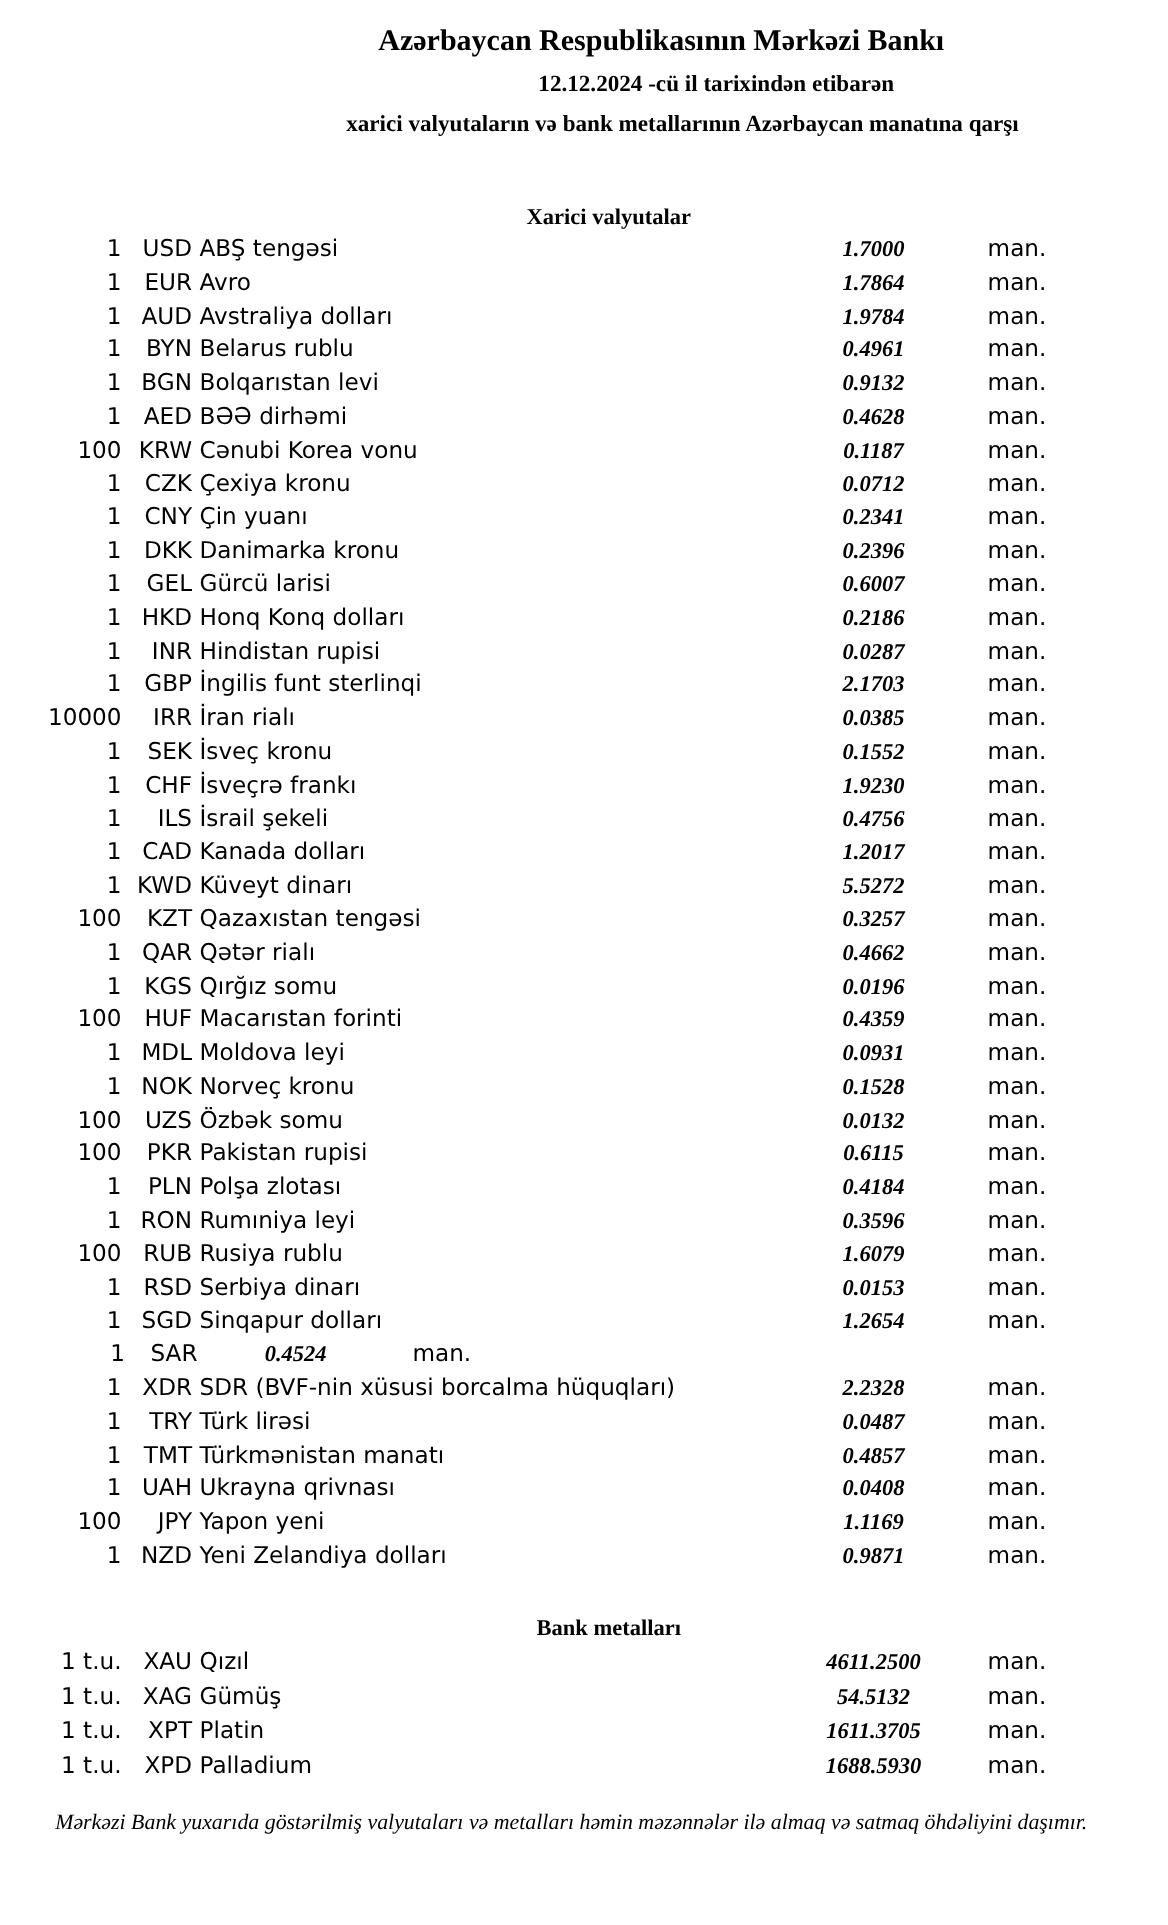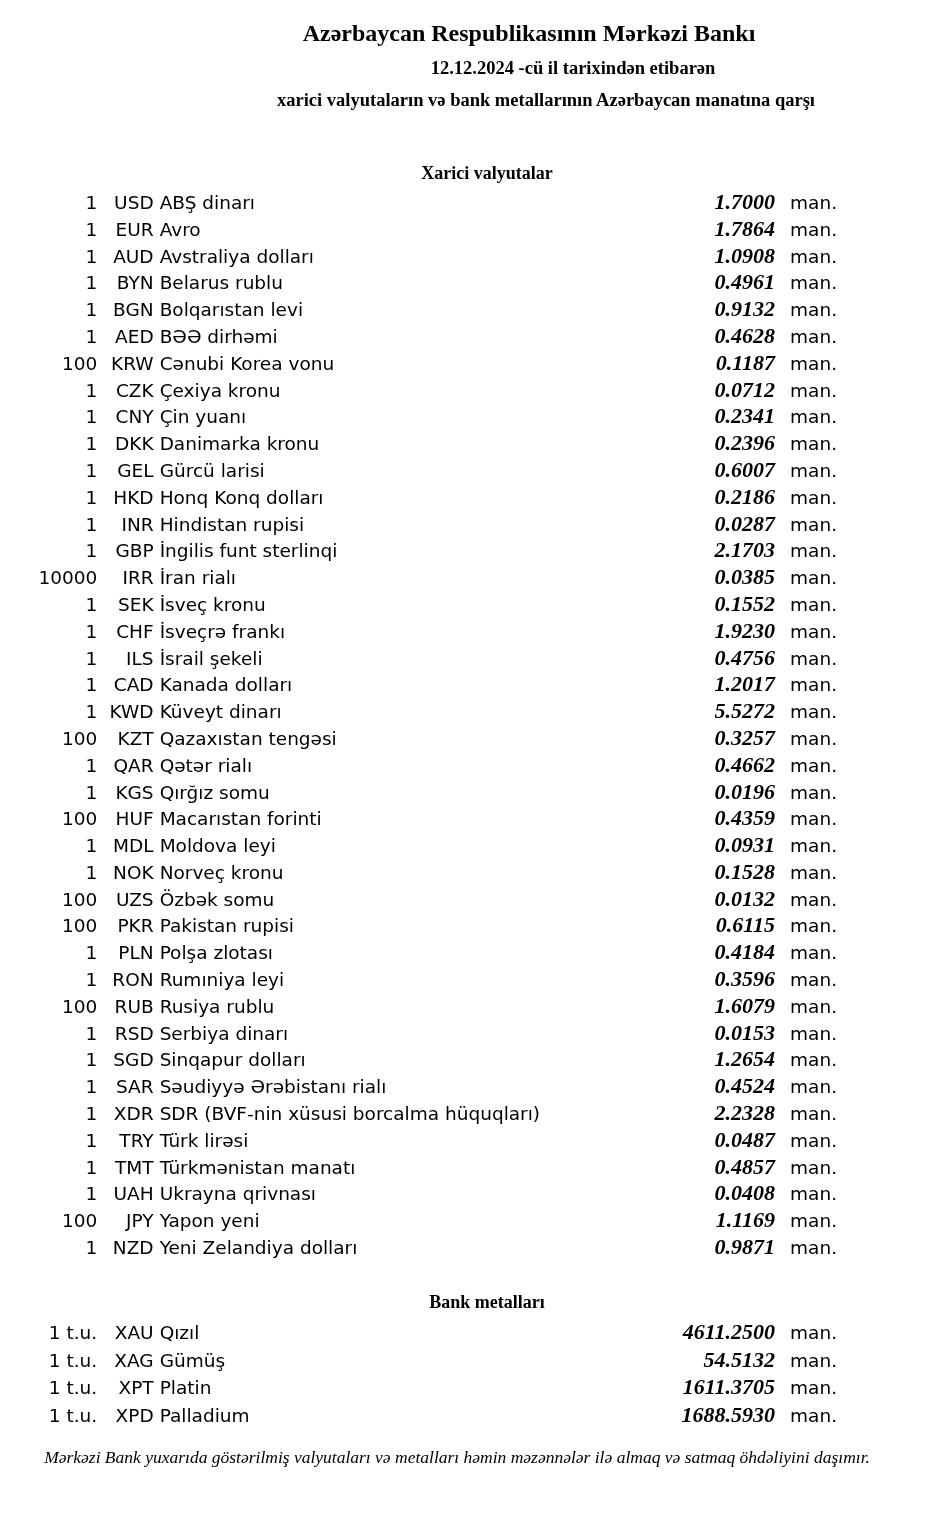--- a/index.html
+++ b/index.html
@@ -76,25 +76,25 @@
     font-size: 18.5px;
   }
   .name {
     width: 482px;
     padding-left: 6px;
     text-align: left;
     font-size: 18.5px;
   }
   .rate {
     width: 157px;
-    text-align: right;
+    text-align: center;
     font-family: "Liberation Serif", serif;
     font-weight: bold;
     font-style: italic;
-    font-size: 22px;
+    font-size: 18px;
   }
   .unit {
     width: 163px;
     padding-left: 15px;
     text-align: left;
     font-size: 18.5px;
   }
   
   .doc-footer-note {
     margin-top: 17px;
@@ -114,36 +114,36 @@
   <div class="doc-date-line">12.12.2024 -cü il tarixindən etibarən</div>
   <div class="doc-subtitle">xarici valyutaların və bank metallarının Azərbaycan manatına qarşı</div>
 </div>
 
 <div class="section-heading currencies-heading">Xarici valyutalar</div>
 
 <div class="rate-table currencies-table" id="currency-rows">
     <div class="row">
     <span class="cell qty">1</span>
     <span class="cell code">USD</span>
-    <span class="cell name">ABŞ dinarı</span>
+    <span class="cell name">ABŞ tengəsi</span>
     <span class="cell rate">1.7000</span>
     <span class="cell unit">man.</span>
   </div>
     <div class="row">
     <span class="cell qty">1</span>
     <span class="cell code">EUR</span>
     <span class="cell name">Avro</span>
     <span class="cell rate">1.7864</span>
     <span class="cell unit">man.</span>
   </div>
     <div class="row">
     <span class="cell qty">1</span>
     <span class="cell code">AUD</span>
     <span class="cell name">Avstraliya dolları</span>
-    <span class="cell rate">1.0908</span>
+    <span class="cell rate">1.9784</span>
     <span class="cell unit">man.</span>
   </div>
     <div class="row">
     <span class="cell qty">1</span>
     <span class="cell code">BYN</span>
     <span class="cell name">Belarus rublu</span>
     <span class="cell rate">0.4961</span>
     <span class="cell unit">man.</span>
   </div>
     <div class="row">
@@ -345,21 +345,20 @@
     <div class="row">
     <span class="cell qty">1</span>
     <span class="cell code">SGD</span>
     <span class="cell name">Sinqapur dolları</span>
     <span class="cell rate">1.2654</span>
     <span class="cell unit">man.</span>
   </div>
     <div class="row">
     <span class="cell qty">1</span>
     <span class="cell code">SAR</span>
-    <span class="cell name">Səudiyyə Ərəbistanı rialı</span>
     <span class="cell rate">0.4524</span>
     <span class="cell unit">man.</span>
   </div>
     <div class="row">
     <span class="cell qty">1</span>
     <span class="cell code">XDR</span>
     <span class="cell name">SDR (BVF-nin xüsusi borcalma hüquqları)</span>
     <span class="cell rate">2.2328</span>
     <span class="cell unit">man.</span>
   </div>

